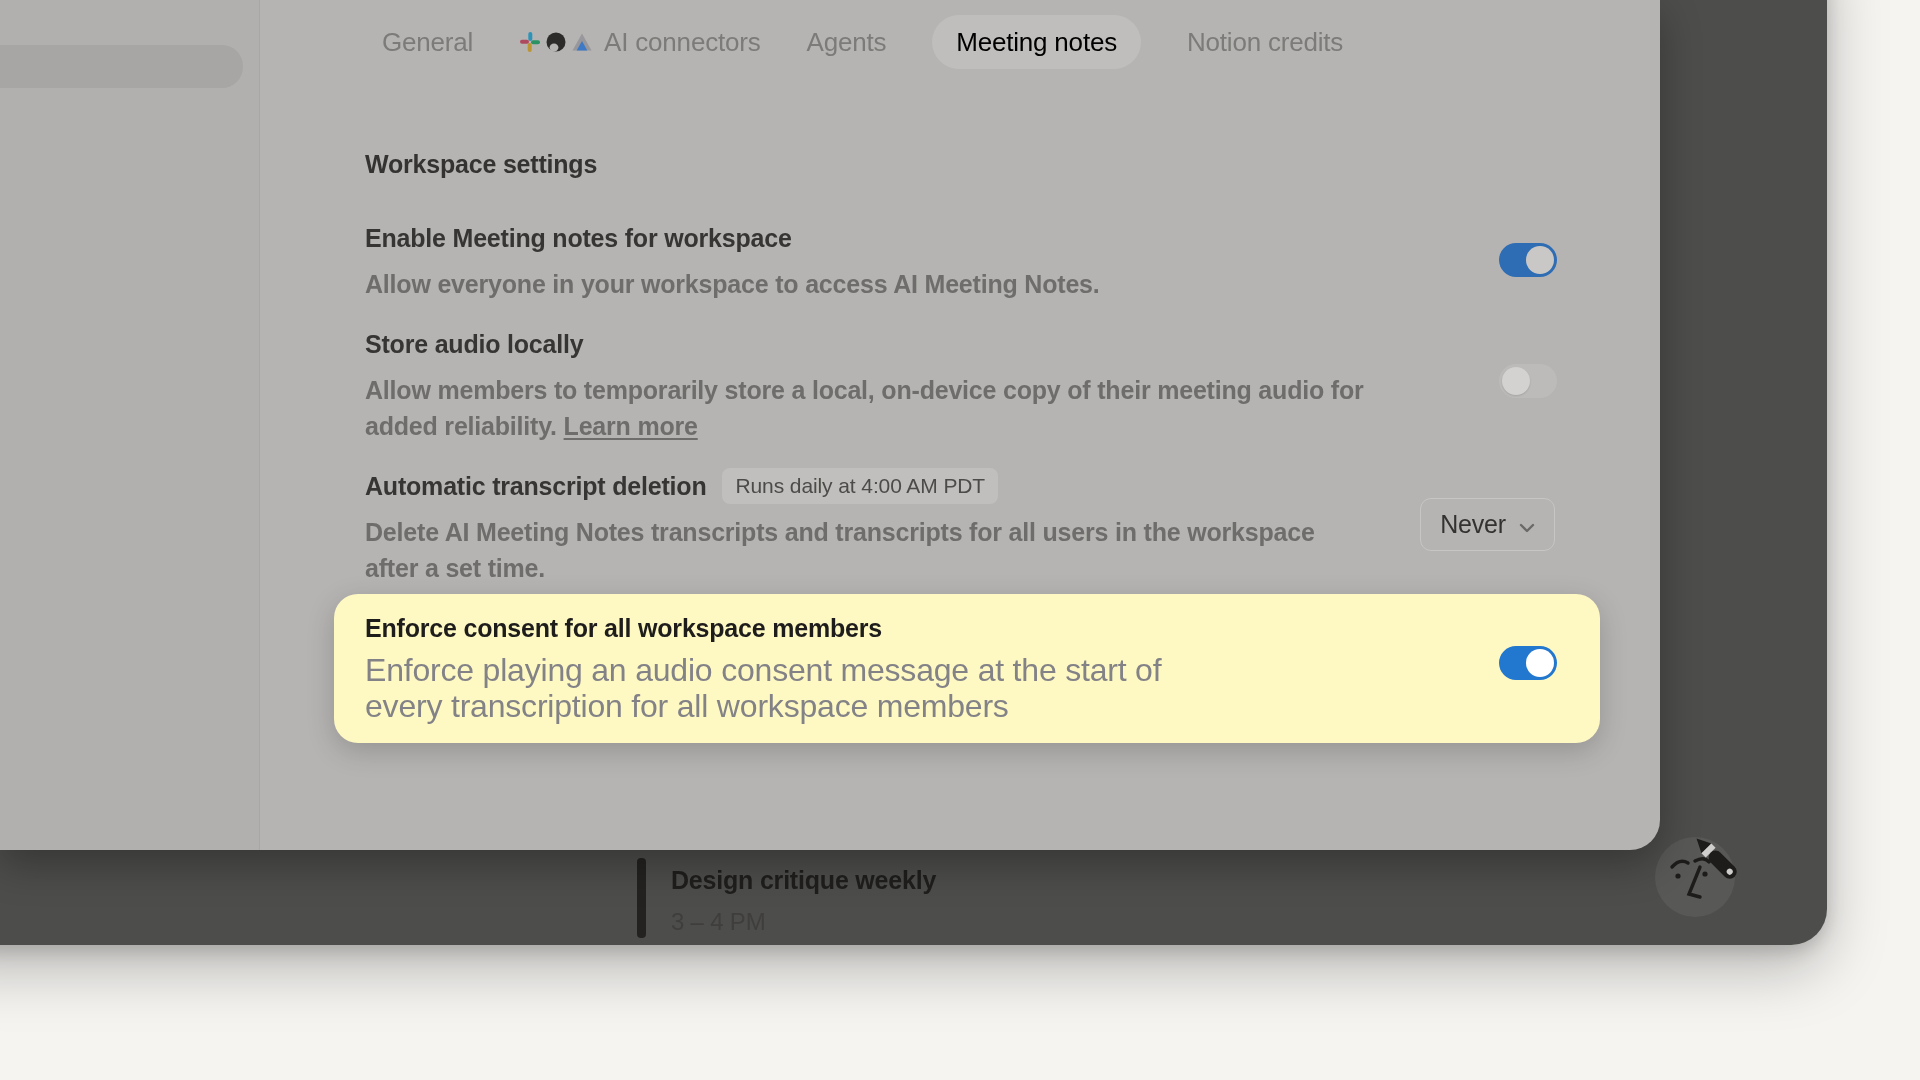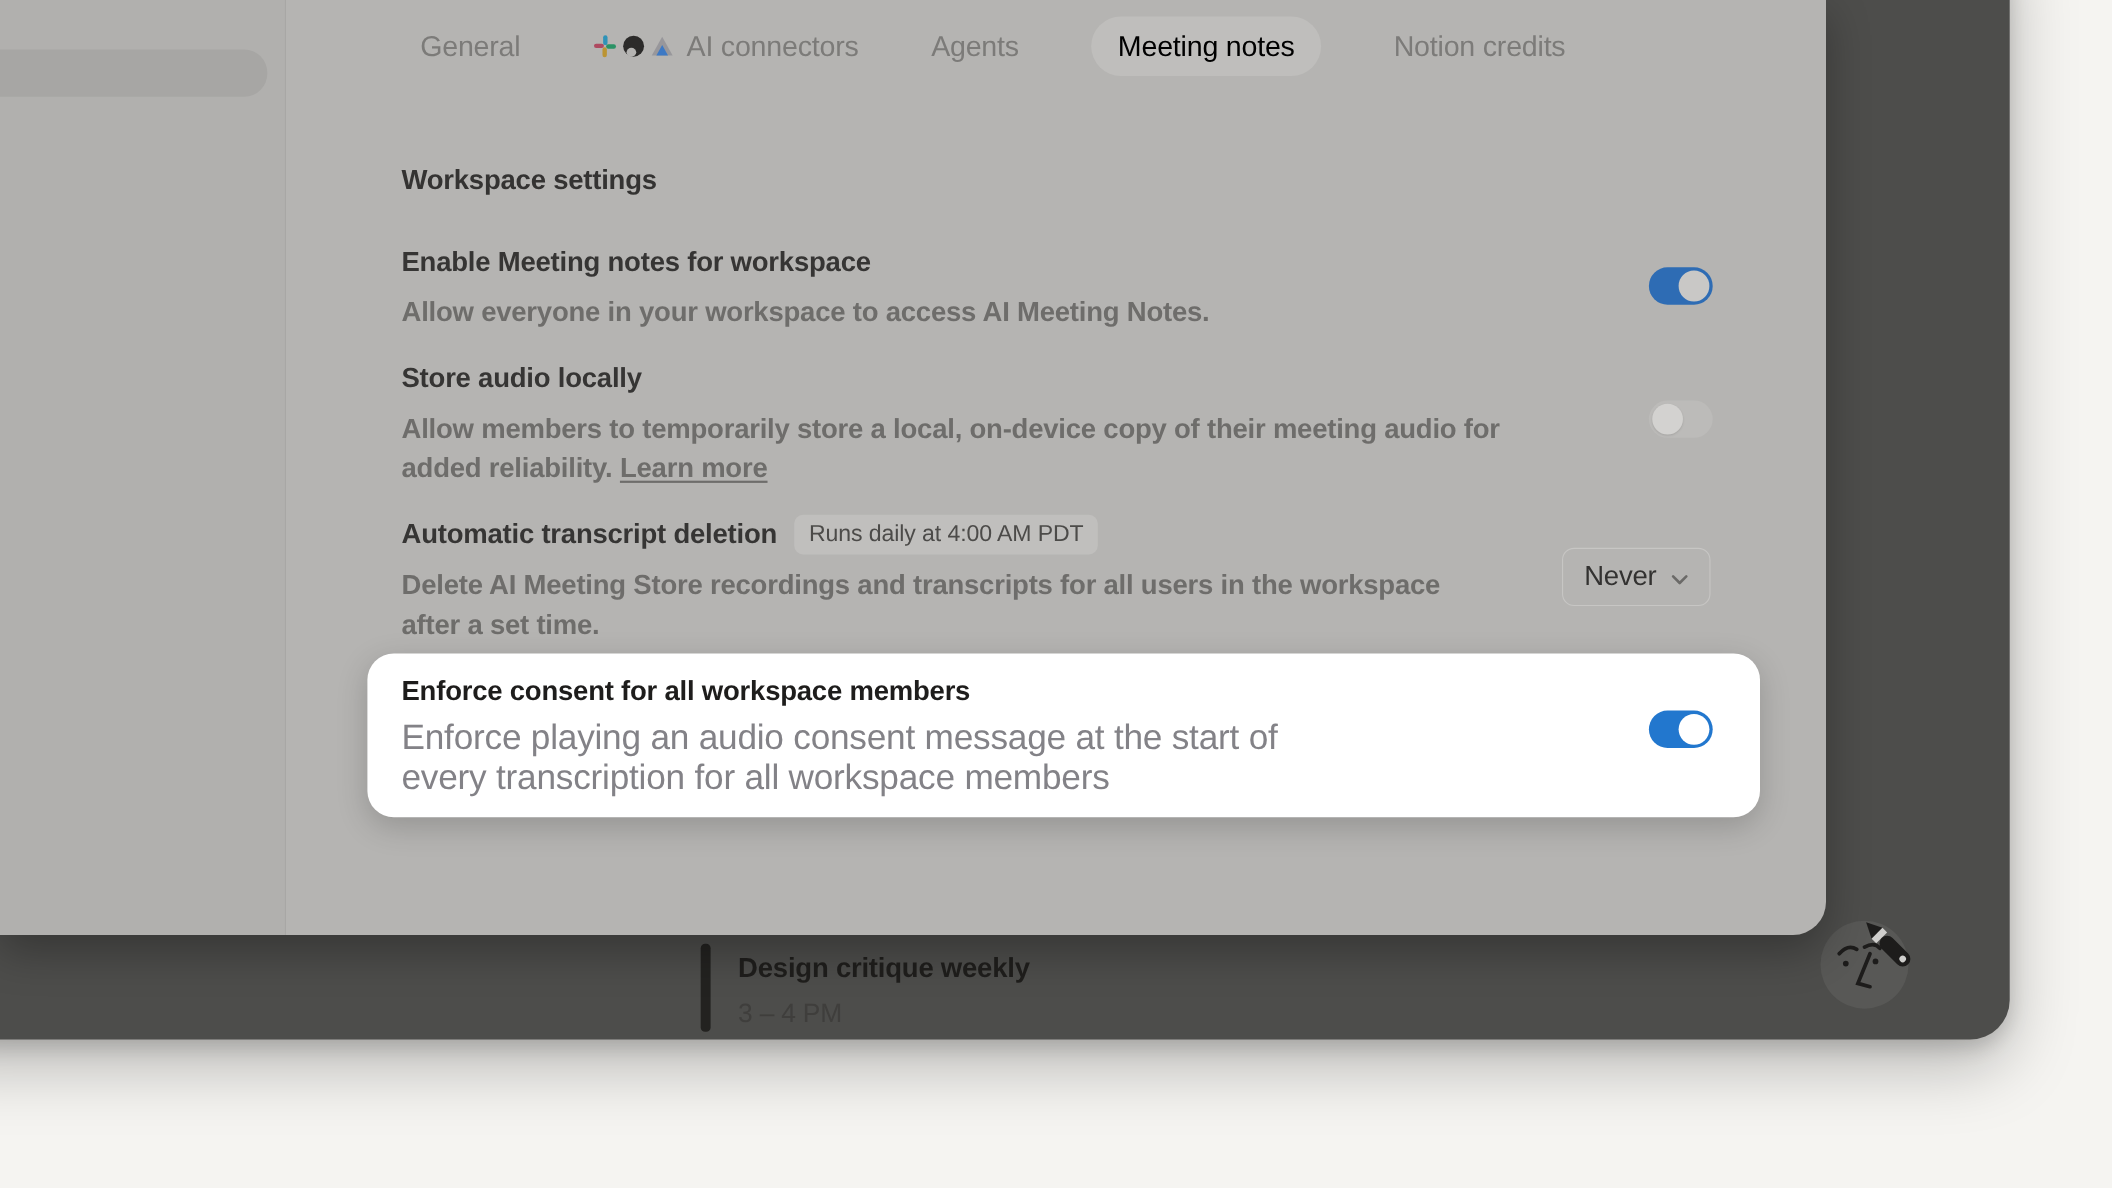--- a/index.html
+++ b/index.html
@@ -55,21 +55,21 @@
   .sidebar-pill {
     position:absolute; left:0; top:45px;
     width:243px; height:43px;
     background:#a7a6a4;
     border-radius:0 21px 21px 0;
   }
 
   
   .tabs {
     position:absolute; left:382px; top:15px; height:54px;
-    display:flex; align-items:center; gap:66px;
+    display:flex; align-items:center; gap:46px;
   }
   .tab {
     font-size:26px; font-weight:500; color:#7c7b79;
     display:flex; align-items:center; white-space:nowrap; cursor:default;
   }
   .tab.active {
     background:#bfbebc; color:#000000; font-weight:400;
     height:54px; padding:0 24px; border-radius:27px;
   }
   .connector-icons { display:flex; align-items:center; gap:4px; margin-right:11px; }
@@ -116,21 +116,21 @@
     display:flex; align-items:center; justify-content:center; gap:13px;
     border:1.5px solid #c7c6c4; border-radius:11px;
     font-size:25px; font-weight:500; color:#333231;
     padding:0 16px; cursor:default;
   }
 
   
   .consent-card {
     position:absolute; left:334px; top:594px;
     width:1266px; height:149px;
-    background:#ffffff; border-radius:24px;
+    background:#fef9c3; border-radius:24px;
     box-shadow:0 8px 28px rgba(0,0,0,0.18);
   }
   .consent-card .card-title {
     position:absolute; left:31px; top:20px;
     font-size:25px; font-weight:700; color:#1e1d1c; white-space:nowrap;
   }
   .consent-card .card-desc {
     position:absolute; left:31px; top:58px; width:860px;
     font-size:32px; font-weight:400; color:#838287; line-height:36px;
   }
@@ -227,21 +227,21 @@
     <span class="link">Learn more</span>
   </div>
   <div class="toggle dim off" style="left:1499px; top:364px">
     <div class="knob"></div>
   </div>
 
   <div class="row-title" style="top:468px">
     <span>Automatic transcript deletion</span>
     <span class="badge">Runs daily at 4:00 AM PDT</span>
   </div>
-  <div class="row-desc" style="top:514px; width:960px">Delete AI Meeting Store recordings and transcripts for all users in the workspace after a set time.</div>
+  <div class="row-desc" style="top:514px; width:960px">Delete AI Meeting Notes transcripts and transcripts for all users in the workspace after a set time.</div>
   <div class="dropdown">
     <span>Never</span>
     <span>
       <svg width="16" height="10" viewBox="0 0 16 10">
         <polyline points="2,2 8,8 14,2" fill="none" stroke="#6b6a68" stroke-width="2.4" stroke-linecap="round" stroke-linejoin="round"></polyline>
       </svg>
     </span>
   </div>
 
   <div class="consent-card">

